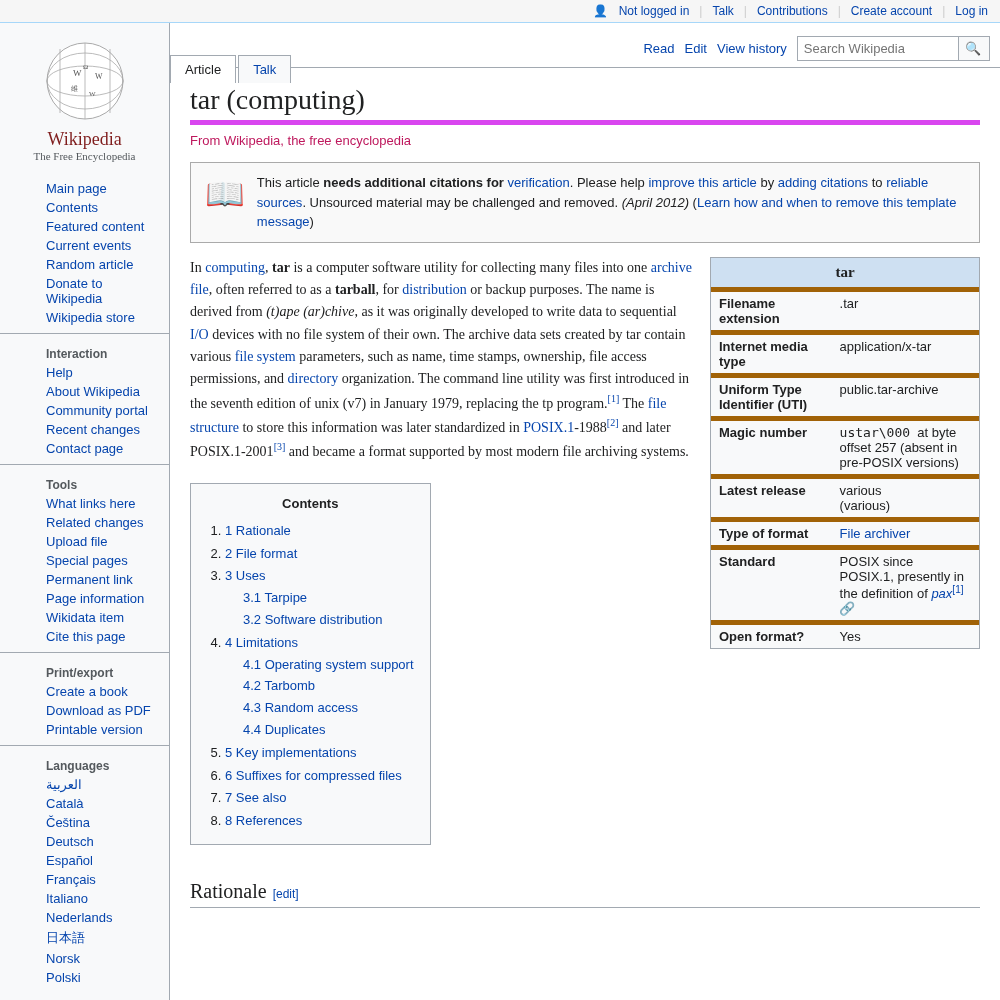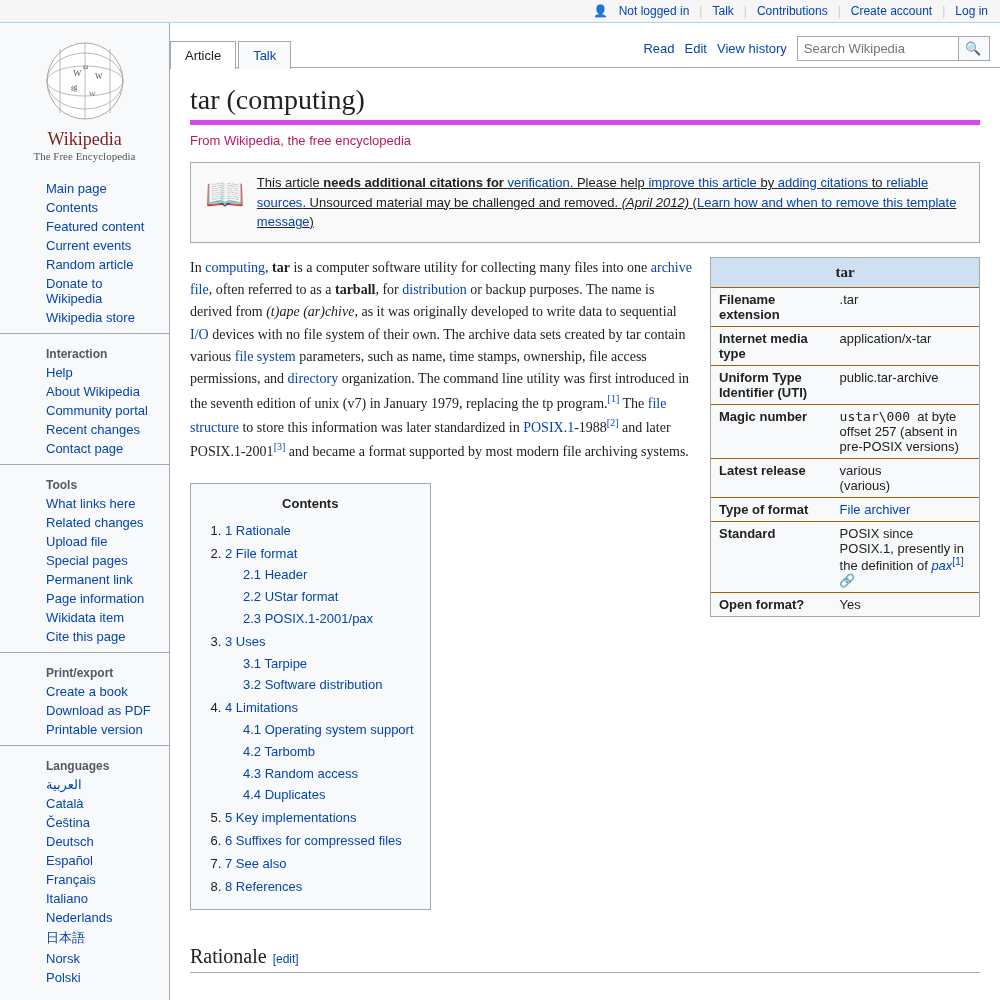--- a/index.html
+++ b/index.html
@@ -20,42 +20,42 @@
     .sidebar-logo-sub { font-size: 11px; color: #54595d; }
     .sidebar-section { margin-top: 9px; padding-left: 36px; }
     .sidebar-section-title { font-size: 12px; font-weight: bold; color: #54595d; padding: 4px 10px 2px; font-family: sans-serif; text-transform: none; }
     .sidebar-item { display: block; padding: 2px 10px; font-size: 13px; color: #0645ad; font-family: sans-serif; }
     .sidebar-divider { border: none; border-top: 1px solid #a2a9b1; margin: 6px 0; }
     
     .content-area { flex: 1; display: flex; flex-direction: column; }
     
     .tab-bar { display: flex; align-items: flex-end; border-bottom: 1px solid #a2a9b1; padding: 0 0 0 0; background: #fff; min-height: 45px; font-family: sans-serif; }
     .tab-bar-left { display: flex; align-items: flex-end; flex: 1; }
-    .tab { padding: 6px 14px; font-size: 13px; color: #0645ad; border: 1px solid #a2a9b1; border-bottom: none; margin-right: 2px; background: #f8f9fa; cursor: pointer; position: relative; top: 2px; }
+    .tab { padding: 6px 14px; font-size: 13px; color: #0645ad; border: 1px solid #a2a9b1; border-bottom: none; margin-right: 2px; background: #f8f9fa; cursor: pointer; position: relative; top: 16px; }
     .tab.active { background: #fff; color: #202122; font-weight: normal; }
     .tab-bar-right { display: flex; align-items: center; gap: 10px; padding: 6px 10px; }
     .tab-action { font-size: 13px; color: #0645ad; font-family: sans-serif; }
     .search-box { display: flex; align-items: center; border: 1px solid #a2a9b1; background: #fff; }
     .search-box input { border: none; outline: none; padding: 4px 6px; font-size: 13px; width: 160px; font-family: sans-serif; }
     .search-box button { background: #f8f9fa; border: none; border-left: 1px solid #a2a9b1; padding: 4px 7px; cursor: pointer; font-size: 13px; }
     
     .article { padding: 16px 20px; flex: 1; }
     .article-title { font-family: 'Linux Libertine', Georgia, serif; font-size: 28px; font-weight: normal; border-bottom: 5px solid #d946ef; padding-bottom: 4px; margin-bottom: 8px; }
     .article-sub { font-size: 13px; color: #be185d; margin-bottom: 14px; font-family: sans-serif; }
     
     .notice-box { border: 1px solid #aaa; background: #f9f9f9; padding: 10px 14px; margin-bottom: 14px; display: flex; gap: 12px; align-items: flex-start; font-size: 13px; font-family: sans-serif; }
     .notice-icon { font-size: 32px; margin-top: 2px; flex-shrink: 0; }
-    .notice-text { line-height: 1.5; text-decoration: underline; }
+    .notice-text { line-height: 1.5; }
     .article-main { flex: 1; min-width: 0; font-size: 14px; line-height: 1.6; }
     .article-main p { margin-bottom: 10px; }
     
     .infobox { float: right; clear: right; border: 1px solid #a2a9b1; background: #f8f9fa; margin: 0 0 16px 16px; width: 270px; font-size: 13px; font-family: sans-serif; }
     .infobox-title { background: #cee0f2; text-align: center; padding: 6px; font-weight: bold; font-size: 15px; font-family: Georgia, serif; }
     .infobox table { width: 100%; border-collapse: collapse; }
-    .infobox td { padding: 4px 8px; vertical-align: top; border-top: 1px solid #a16207; font-size: 13px; }
+    .infobox td { padding: 4px 8px; vertical-align: top; border-top: 5px solid #a16207; font-size: 13px; }
     .infobox td:first-child { font-weight: bold; color: #202122; width: 45%; }
     
     .toc { border: 1px solid #a2a9b1; background: #f8f9fa; display: inline-block; padding: 10px 16px; margin: 10px 0 14px; font-size: 13px; font-family: sans-serif; min-width: 220px; }
     .toc-title { font-weight: bold; text-align: center; margin-bottom: 6px; }
     .toc ol { margin: 0; padding-left: 18px; }
     .toc li { margin: 2px 0; }
     .toc a { color: #0645ad; }
     .toc .toc-sub { padding-left: 18px; list-style-type: none; }
     .toc .toc-sub li { margin: 1px 0; }
     
@@ -244,25 +244,20 @@
           <p>
             In <a href="#">computing</a>, <b>tar</b> is a computer software utility for collecting many files into one <a href="#">archive file</a>, often referred to as a <b>tarball</b>, for <a href="#">distribution</a> or backup purposes. The name is derived from <i>(t)ape (ar)chive</i>, as it was originally developed to write data to sequential <a href="#">I/O</a> devices with no file system of their own. The archive data sets created by tar contain various <a href="#">file system</a> parameters, such as name, time stamps, ownership, file access permissions, and <a href="#">directory</a> organization. The command line utility was first introduced in the seventh edition of unix (v7) in January 1979, replacing the tp program.<sup><a href="#">[1]</a></sup> The <a href="#">file structure</a> to store this information was later standardized in <a href="#">POSIX.1</a>-1988<sup><a href="#">[2]</a></sup> and later POSIX.1-2001<sup><a href="#">[3]</a></sup> and became a format supported by most modern file archiving systems.
           </p>
 
           
           <div class="toc">
             <div class="toc-title">Contents</div>
             <ol>
               <li><a href="#">1 <span>Rationale</span></a></li>
               <li><a href="#">2 <span>File format</span></a>
-                <ul class="toc-sub">
-                  <li><a href="#">2.1 <span>Header</span></a></li>
-                  <li><a href="#">2.2 <span>UStar format</span></a></li>
-                  <li><a href="#">2.3 <span>POSIX.1-2001/pax</span></a></li>
-                </ul>
               </li>
               <li><a href="#">3 <span>Uses</span></a>
                 <ul class="toc-sub">
                   <li><a href="#">3.1 <span>Tarpipe</span></a></li>
                   <li><a href="#">3.2 <span>Software distribution</span></a></li>
                 </ul>
               </li>
               <li><a href="#">4 <span>Limitations</span></a>
                 <ul class="toc-sub">
                   <li><a href="#">4.1 <span>Operating system support</span></a></li>

